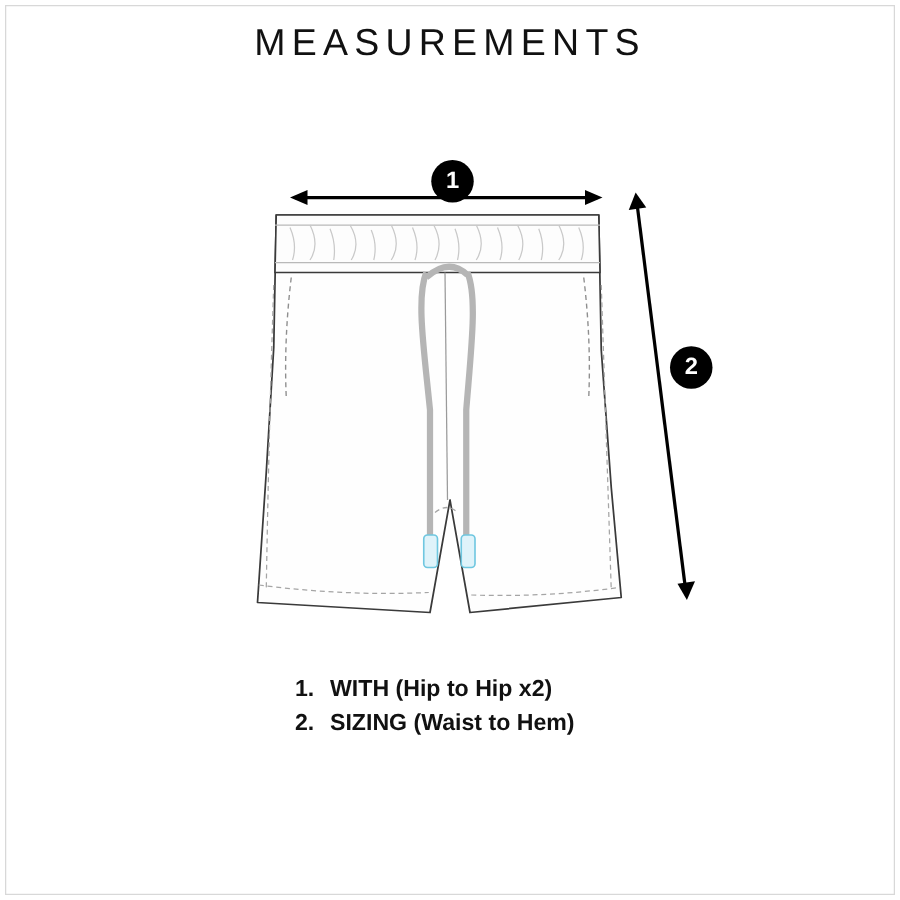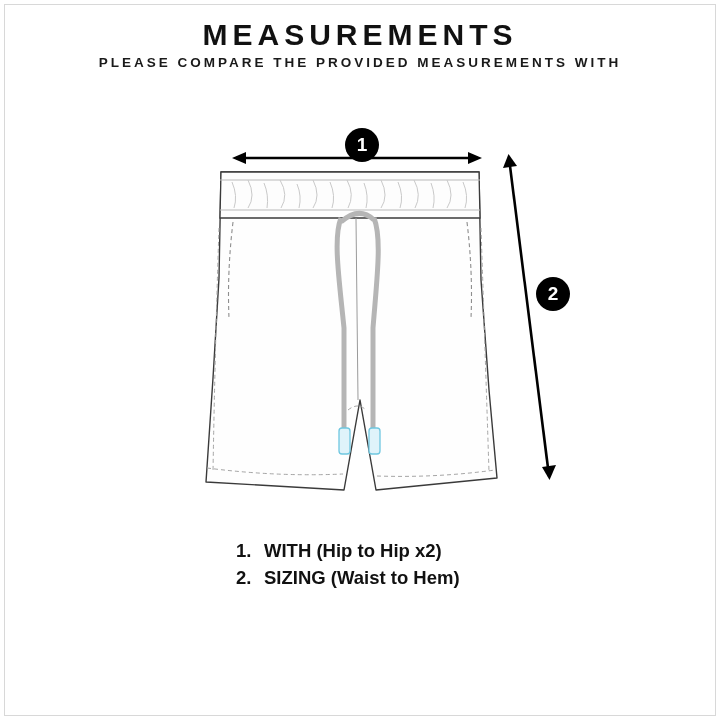--- a/index.html
+++ b/index.html
@@ -32,21 +32,21 @@
 
   
   #header {
     position: absolute;
     left: 0; top: 18px;
     width: 720px;
     text-align: center;
   }
   #title {
     font-size: 30px;
-    font-weight: bold;
+    font-weight: normal;
     letter-spacing: 5px;
     color: #111111;
     line-height: 34px;
   }
   .subline {
     font-size: 13.5px;
     font-weight: bold;
     letter-spacing: 3.0px;
     color: #1a1a1a;
     line-height: 22px;
@@ -111,21 +111,20 @@
 </style>
 </head>
 <body>
 
 <div id="page">
 
   <div id="frame"></div>
 
   <div id="header">
     <div id="title">MEASUREMENTS</div>
-    <div class="subline">PLEASE COMPARE THE PROVIDED MEASUREMENTS WITH</div>
   </div>
 
   <div id="diagram">
 
     <svg id="shorts-svg" width="720" height="400" viewBox="0 0 720 400">
 
       <g stroke="#000" stroke-width="2.6" fill="none">
         <line x1="236" y1="48" x2="478" y2="48"></line>
         <polygon points="232,48 246,42 246,54" fill="#000" stroke="none"></polygon>
         <polygon points="482,48 468,42 468,54" fill="#000" stroke="none"></polygon>

